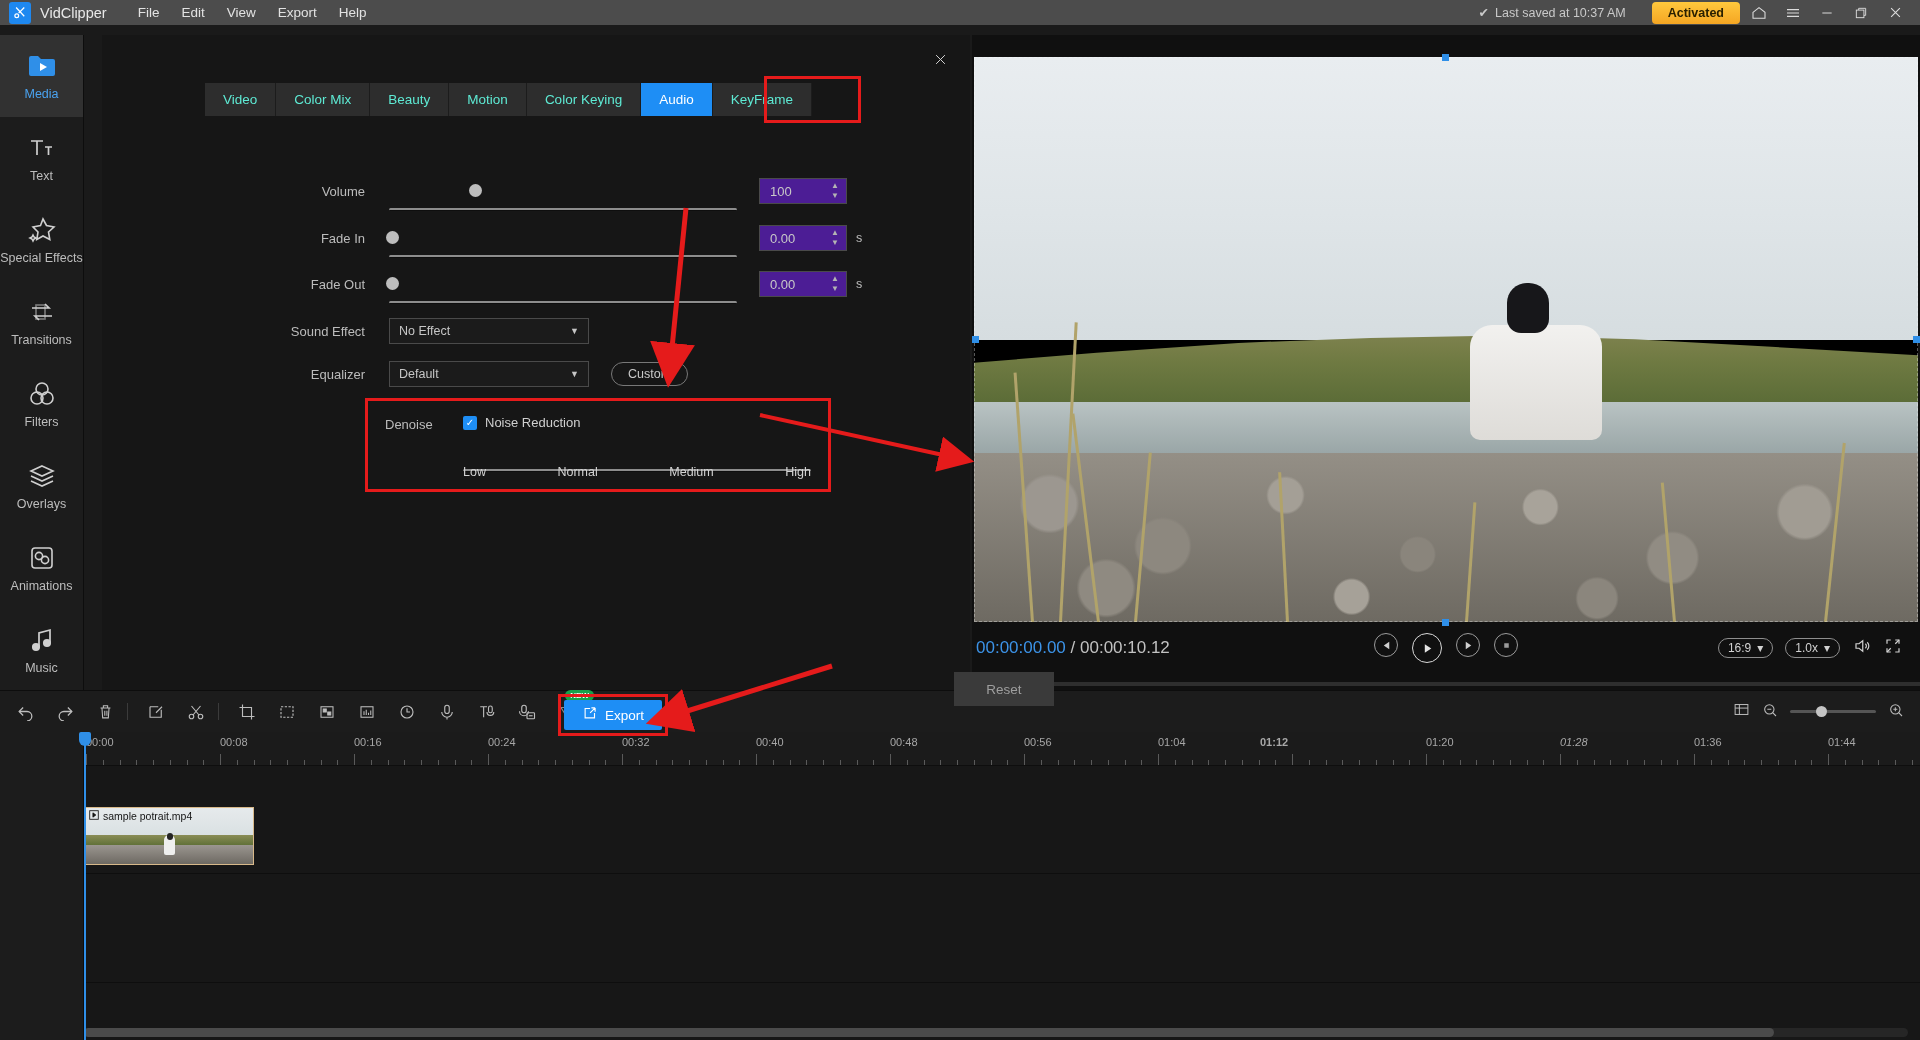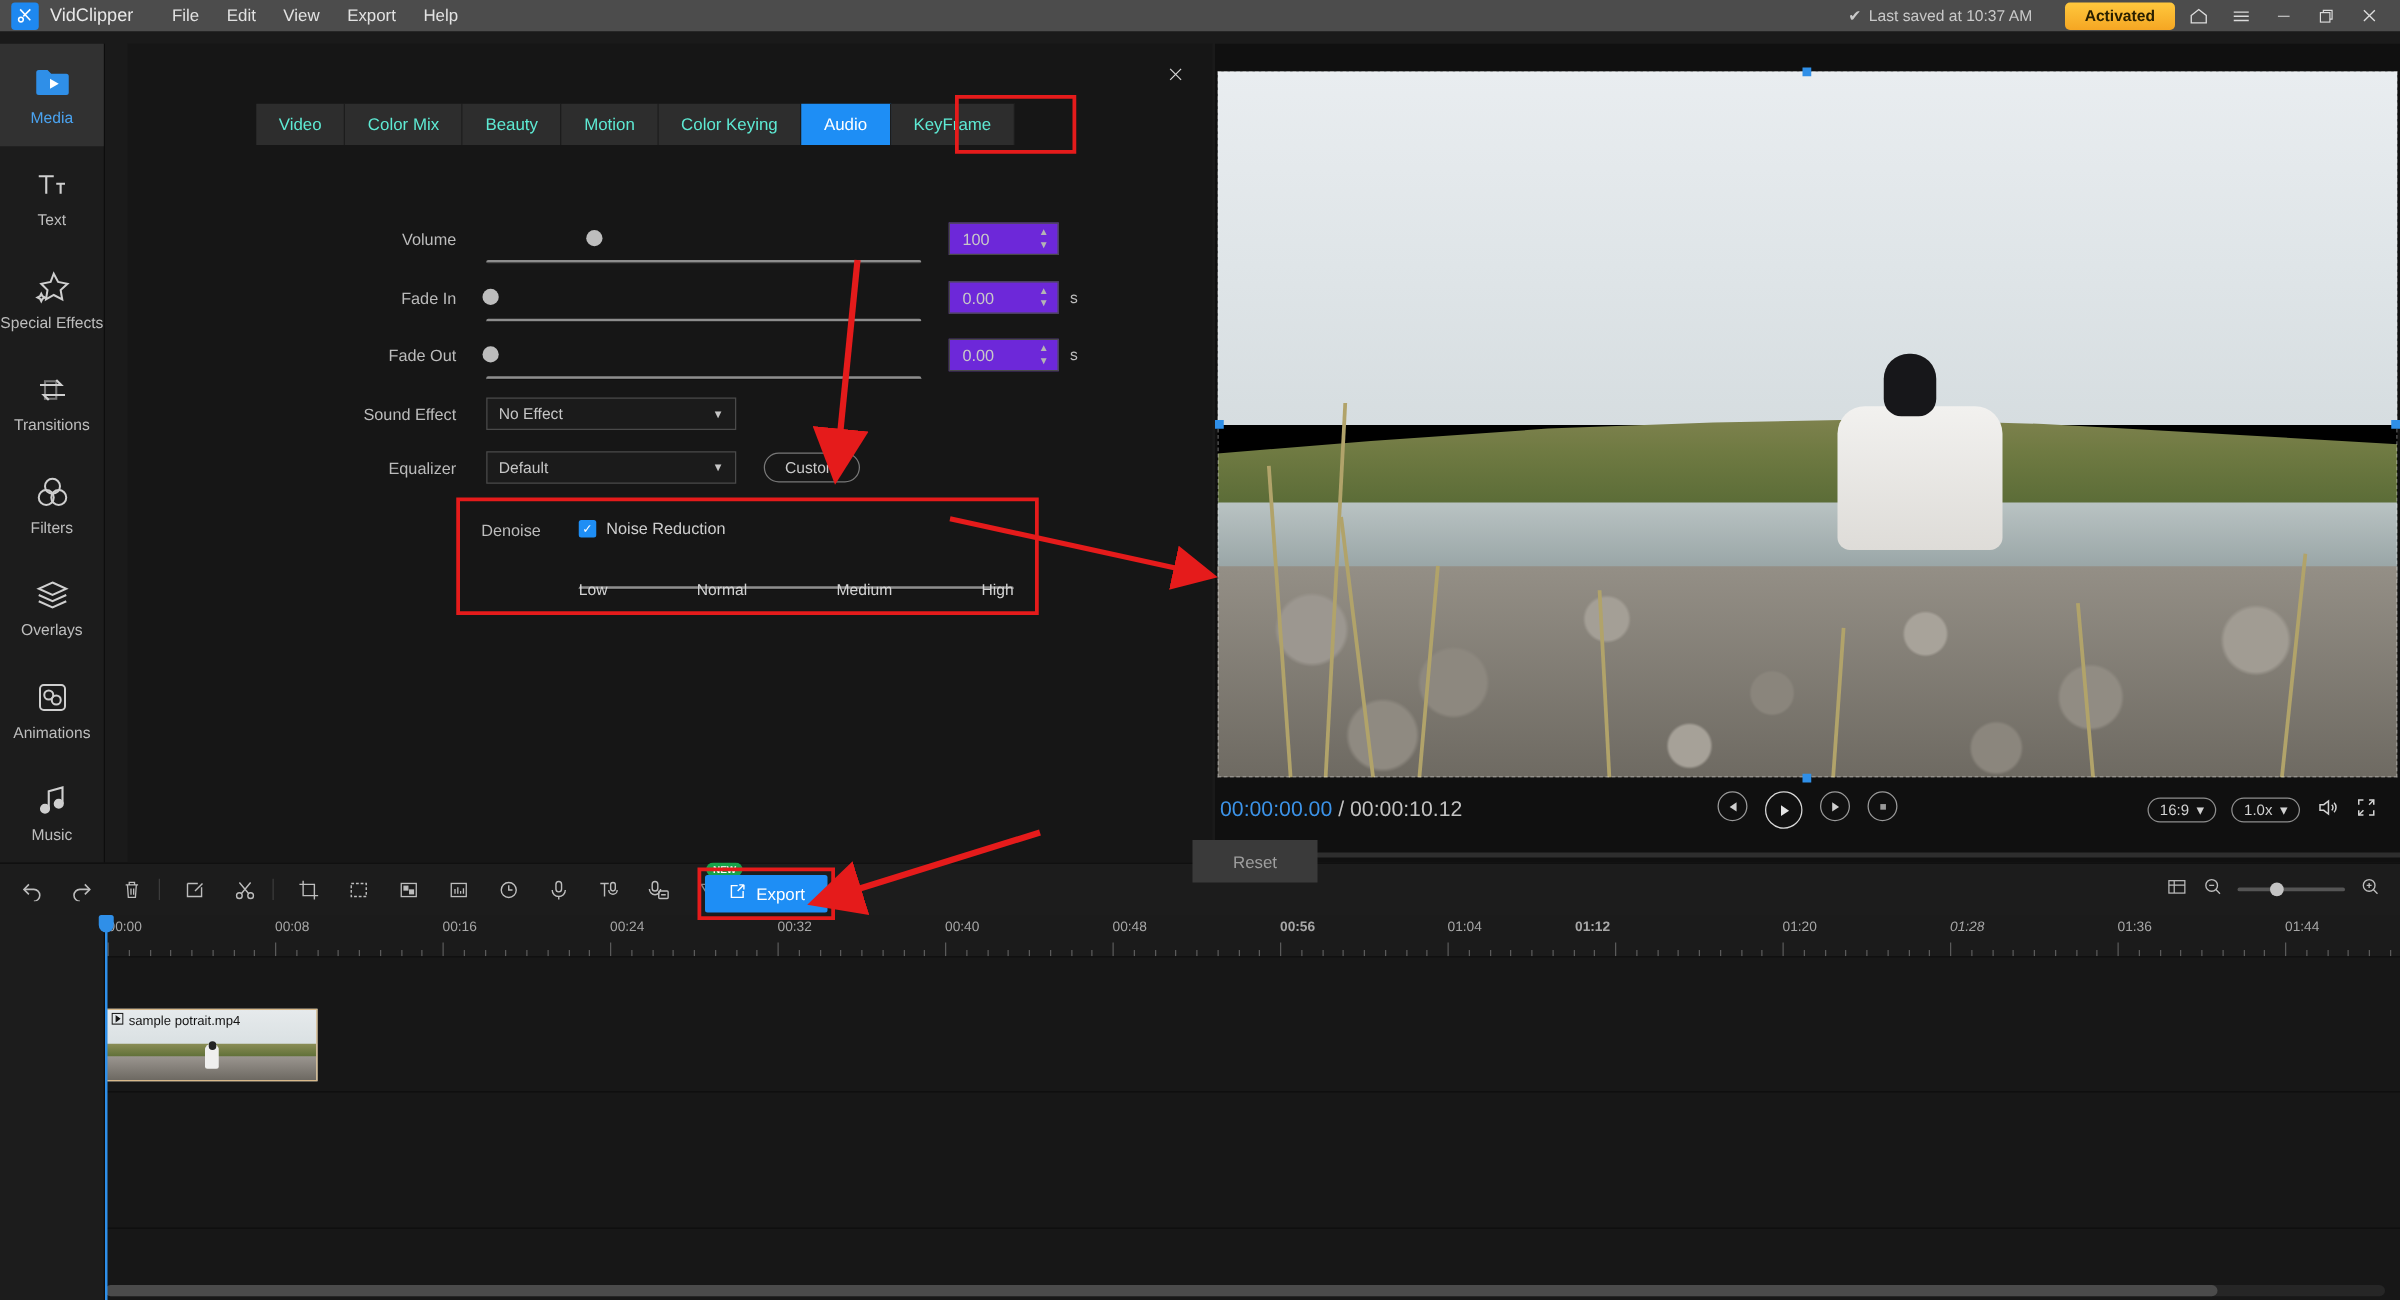--- a/index.html
+++ b/index.html
@@ -146,21 +146,21 @@
     border:3px solid #e51b1b; pointer-events:none;
   }
   .ctrl-row{ position:absolute; display:flex; align-items:center; }
   .ctrl-label{ width:100px; text-align:right; font-size:13px; color:#bcbcbc; }
   .slider{ position:relative; margin-left:24px; height:14px; display:flex;align-items:center;}
   .slider .track{ height:3px; background:#8d8d8d; border-radius:2px; }
   .slider .knob{ position:absolute; width:13px;height:13px;border-radius:50%;
     background:#bdbdbd; top:0; }
   .numbox{
     margin-left:22px; width:88px; height:26px; border:1px solid #4a4a4a;
-    background:#6d28d9; display:flex;align-items:center; position:relative;
+    background:#4c1d95; display:flex;align-items:center; position:relative;
   }
   .numbox span.val{ font-size:13px; color:#c8c8c8; padding-left:10px; }
   .spin{ position:absolute; right:7px; top:3px; display:flex;flex-direction:column;
     gap:2px; color:#b4b4b4; font-size:8px; line-height:8px;}
   .unit{ margin-left:9px; font-size:12.5px; color:#bdbdbd; }
   .select{
     margin-left:24px; width:200px; height:26px; border:1px solid #4a4a4a;
     background:#1b1b1b; display:flex;align-items:center;justify-content:space-between;
     padding:0 9px; font-size:12.5px; color:#c6c6c6;
   }
@@ -754,21 +754,21 @@
       <div class="rtick" style="left: 789.25px; height: 5px;"></div>
       <div class="rl" style="left: 806px;">00:48</div>
       <div class="rtick" style="left: 806px; height: 11px;"></div>
       <div class="rtick" style="left: 822.75px; height: 5px;"></div>
       <div class="rtick" style="left: 839.5px; height: 5px;"></div>
       <div class="rtick" style="left: 856.25px; height: 5px;"></div>
       <div class="rtick" style="left: 873px; height: 5px;"></div>
       <div class="rtick" style="left: 889.75px; height: 5px;"></div>
       <div class="rtick" style="left: 906.5px; height: 5px;"></div>
       <div class="rtick" style="left: 923.25px; height: 5px;"></div>
-      <div class="rl" style="left: 940px; font-weight: bold;">00:56</div>
+      <div class="rl" style="left: 940px;">00:56</div>
       <div class="rtick" style="left: 940px; height: 11px;"></div>
       <div class="rtick" style="left: 956.75px; height: 5px;"></div>
       <div class="rtick" style="left: 973.5px; height: 5px;"></div>
       <div class="rtick" style="left: 990.25px; height: 5px;"></div>
       <div class="rtick" style="left: 1007px; height: 5px;"></div>
       <div class="rtick" style="left: 1023.75px; height: 5px;"></div>
       <div class="rtick" style="left: 1040.5px; height: 5px;"></div>
       <div class="rtick" style="left: 1057.25px; height: 5px;"></div>
       <div class="rl" style="left: 1074px;">01:04</div>
       <div class="rtick" style="left: 1074px; height: 11px;"></div>

